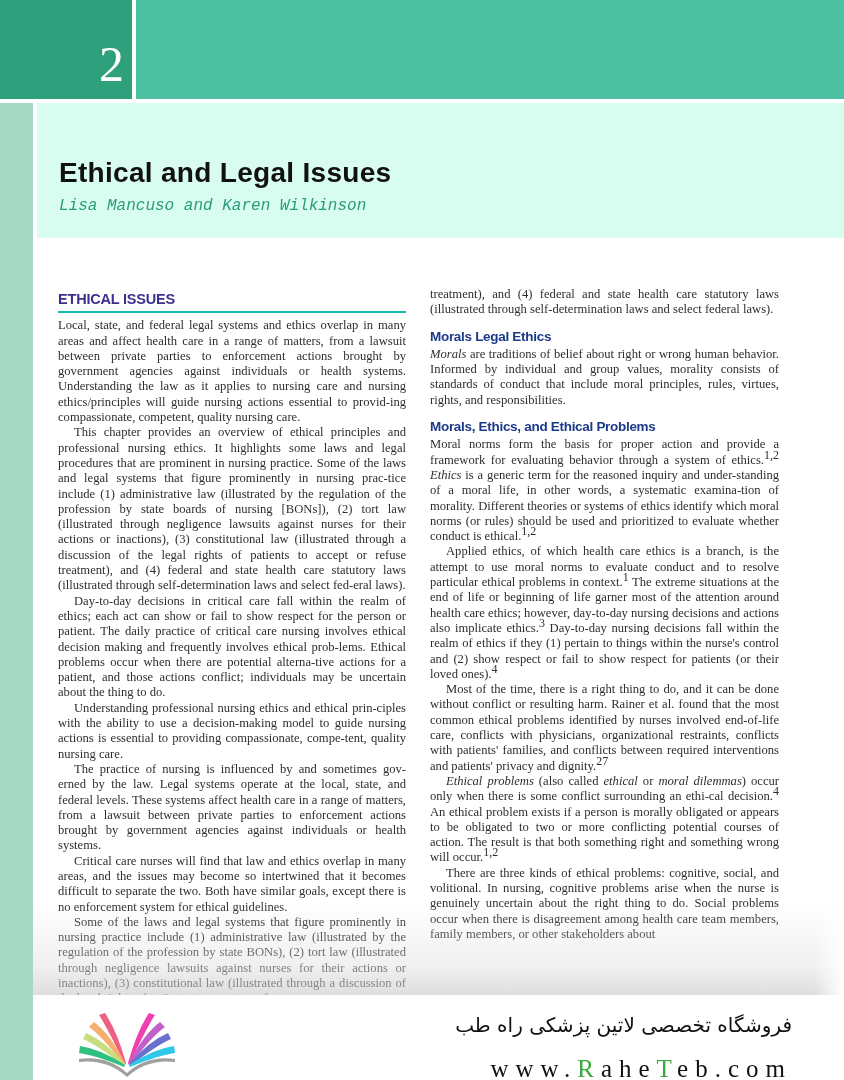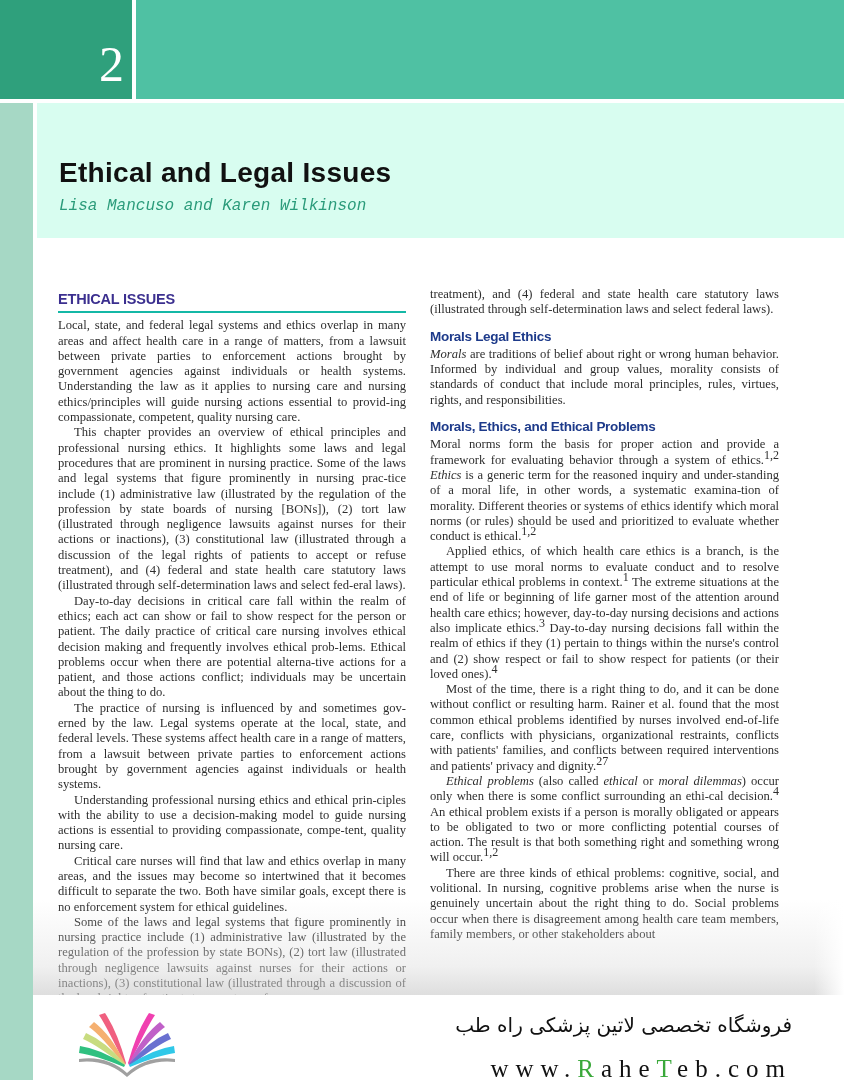--- a/index.html
+++ b/index.html
@@ -92,22 +92,22 @@
 <div class="left-strip"></div>
 <div class="title-band"></div>
 <h1 class="chapter-title">Ethical and Legal Issues</h1>
 <div class="chapter-authors">Lisa Mancuso and Karen Wilkinson</div>
 
 <div class="col col-left">
   <div class="section-head">ETHICAL ISSUES</div>
   <p class="noindent">Local, state, and federal legal systems and ethics overlap in many areas and affect health care in a range of matters, from a lawsuit between private parties to enforcement actions brought by government agencies against individuals or health systems. Understanding the law as it applies to nursing care and nursing ethics/principles will guide nursing actions essential to provid-ing compassionate, competent, quality nursing care.</p>
   <p>This chapter provides an overview of ethical principles and professional nursing ethics. It highlights some laws and legal procedures that are prominent in nursing practice. Some of the laws and legal systems that figure prominently in nursing prac-tice include (1) administrative law (illustrated by the regulation of the profession by state boards of nursing [BONs]), (2) tort law (illustrated through negligence lawsuits against nurses for their actions or inactions), (3) constitutional law (illustrated through a discussion of the legal rights of patients to accept or refuse treatment), and (4) federal and state health care statutory laws (illustrated through self-determination laws and select fed-eral laws).</p>
   <p>Day-to-day decisions in critical care fall within the realm of ethics; each act can show or fail to show respect for the person or patient. The daily practice of critical care nursing involves ethical decision making and frequently involves ethical prob-lems. Ethical problems occur when there are potential alterna-tive actions for a patient, and those actions conflict; individuals may be uncertain about the thing to do.</p>
+  <p>Understanding professional nursing ethics and ethical prin-ciples with the ability to use a decision-making model to guide nursing actions is essential to providing compassionate, compe-tent, quality nursing care.</p>
   <p>The practice of nursing is influenced by and sometimes gov-erned by the law. Legal systems operate at the local, state, and federal levels. These systems affect health care in a range of matters, from a lawsuit between private parties to enforcement actions brought by government agencies against individuals or health systems.</p>
-  <p>Understanding professional nursing ethics and ethical prin-ciples with the ability to use a decision-making model to guide nursing actions is essential to providing compassionate, compe-tent, quality nursing care.</p>
   <p>Critical care nurses will find that law and ethics overlap in many areas, and the issues may become so intertwined that it becomes difficult to separate the two. Both have similar goals, except there is no enforcement system for ethical guidelines.</p>
   <p>Some of the laws and legal systems that figure prominently in nursing practice include (1) administrative law (illustrated by the regulation of the profession by state BONs), (2) tort law (illustrated through negligence lawsuits against nurses for their actions or inactions), (3) constitutional law (illustrated through a discussion of the legal rights of patients to accept or refuse</p>
 </div>
 
 <div class="col col-right">
   <p class="noindent">treatment), and (4) federal and state health care statutory laws (illustrated through self-determination laws and select federal laws).</p>
 
   <div class="sub-head">Morals Legal Ethics</div>
   <p class="noindent"><i>Morals</i><span> are traditions of belief about right or wrong human behavior. Informed by individual and group values, morality consists of standards of conduct that include moral principles, rules, virtues, rights, and responsibilities.</span></p>
 

